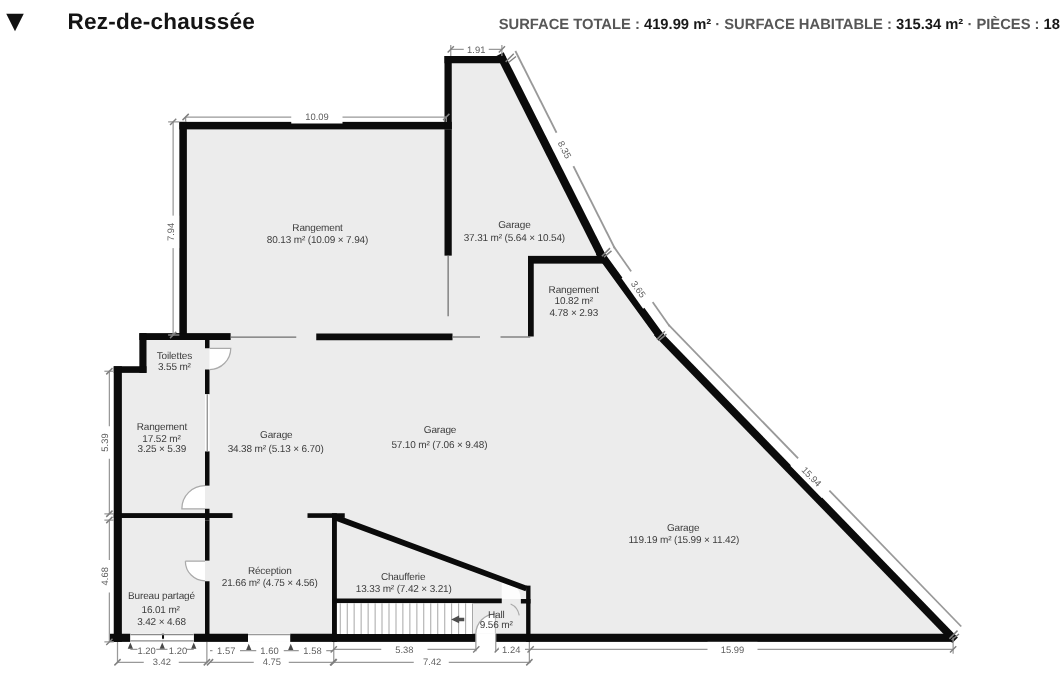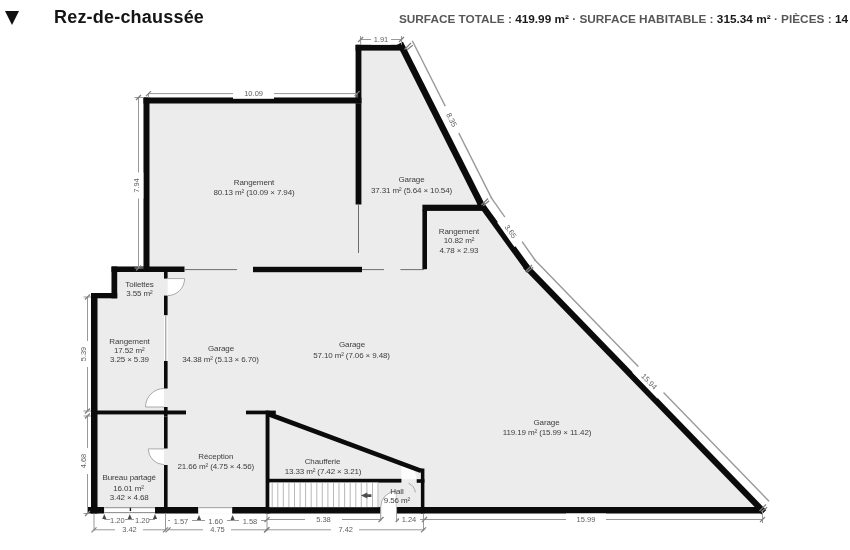--- a/index.html
+++ b/index.html
@@ -12,21 +12,21 @@
   text{font-family:"Liberation Sans", sans-serif;}
   .room{fill:#3d3d3d;font-size:8px;letter-spacing:-0.12px;text-anchor:middle;}
   .dim{fill:#5f5f5f;font-size:7.5px;text-anchor:middle;}
 </style>
 </head>
 <body>
 
 <div id="tri"></div>
 <div id="hdr-left">Rez-de-chaussée</div>
 
-<div id="hdr-right">SURFACE TOTALE&nbsp;: <b>419.99 m²</b> · SURFACE HABITABLE&nbsp;: <b>315.34 m²</b> · PIÈCES&nbsp;: <b>14</b></div>
+<div id="hdr-right">SURFACE TOTALE&nbsp;: <b>419.99 m²</b> · SURFACE HABITABLE&nbsp;: <b>315.34 m²</b> · PIÈCES&nbsp;: <b>18</b></div>
 <svg width="850" height="550" viewBox="0 0 850 550">
 
 <polygon points="143.5,97.5 355.6,97.5 355.6,44.8 404.3,44.8 483.7,202.5 528.4,266.2 763,507.5 763,513.5 91,513.5 91,293 111.5,293 111.5,266.5 143.5,266.5" fill="#ececec"></polygon>
 
 <path d="M401.4,479.2 L416.6,479.2 A15.2,15.2 0 0 0 401.4,464 Z" fill="#fdfdfd"></path>
 <g id="walls" fill="#0b0b0b" stroke="none">
 
 <rect x="143.5" y="97.5" width="217.9" height="6"></rect>
 
 <rect x="143.5" y="97.5" width="6" height="174.5"></rect>

